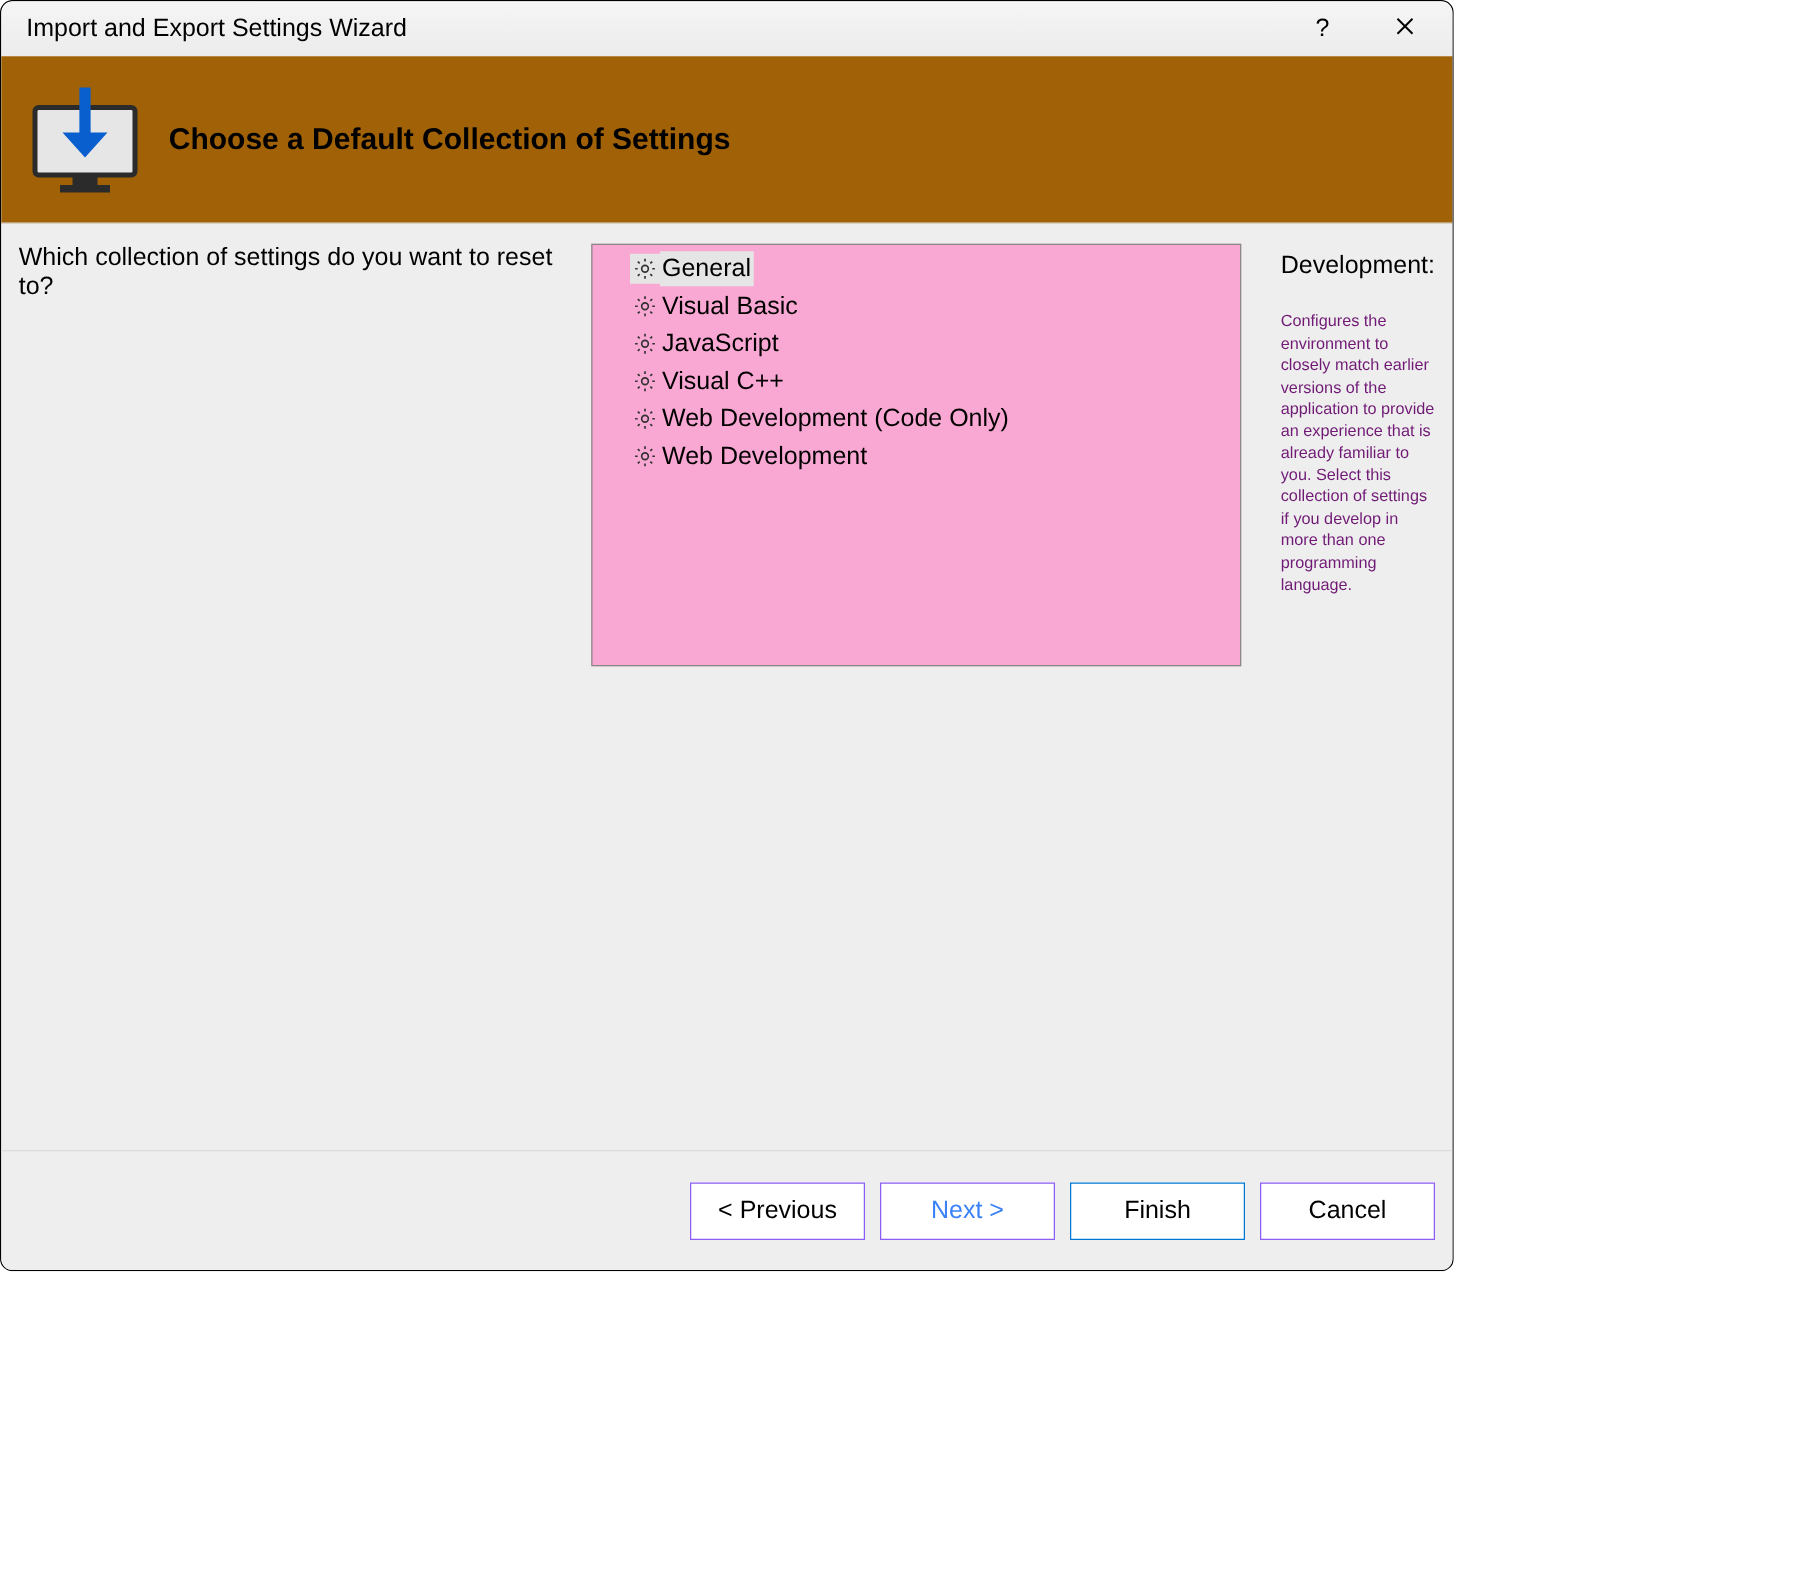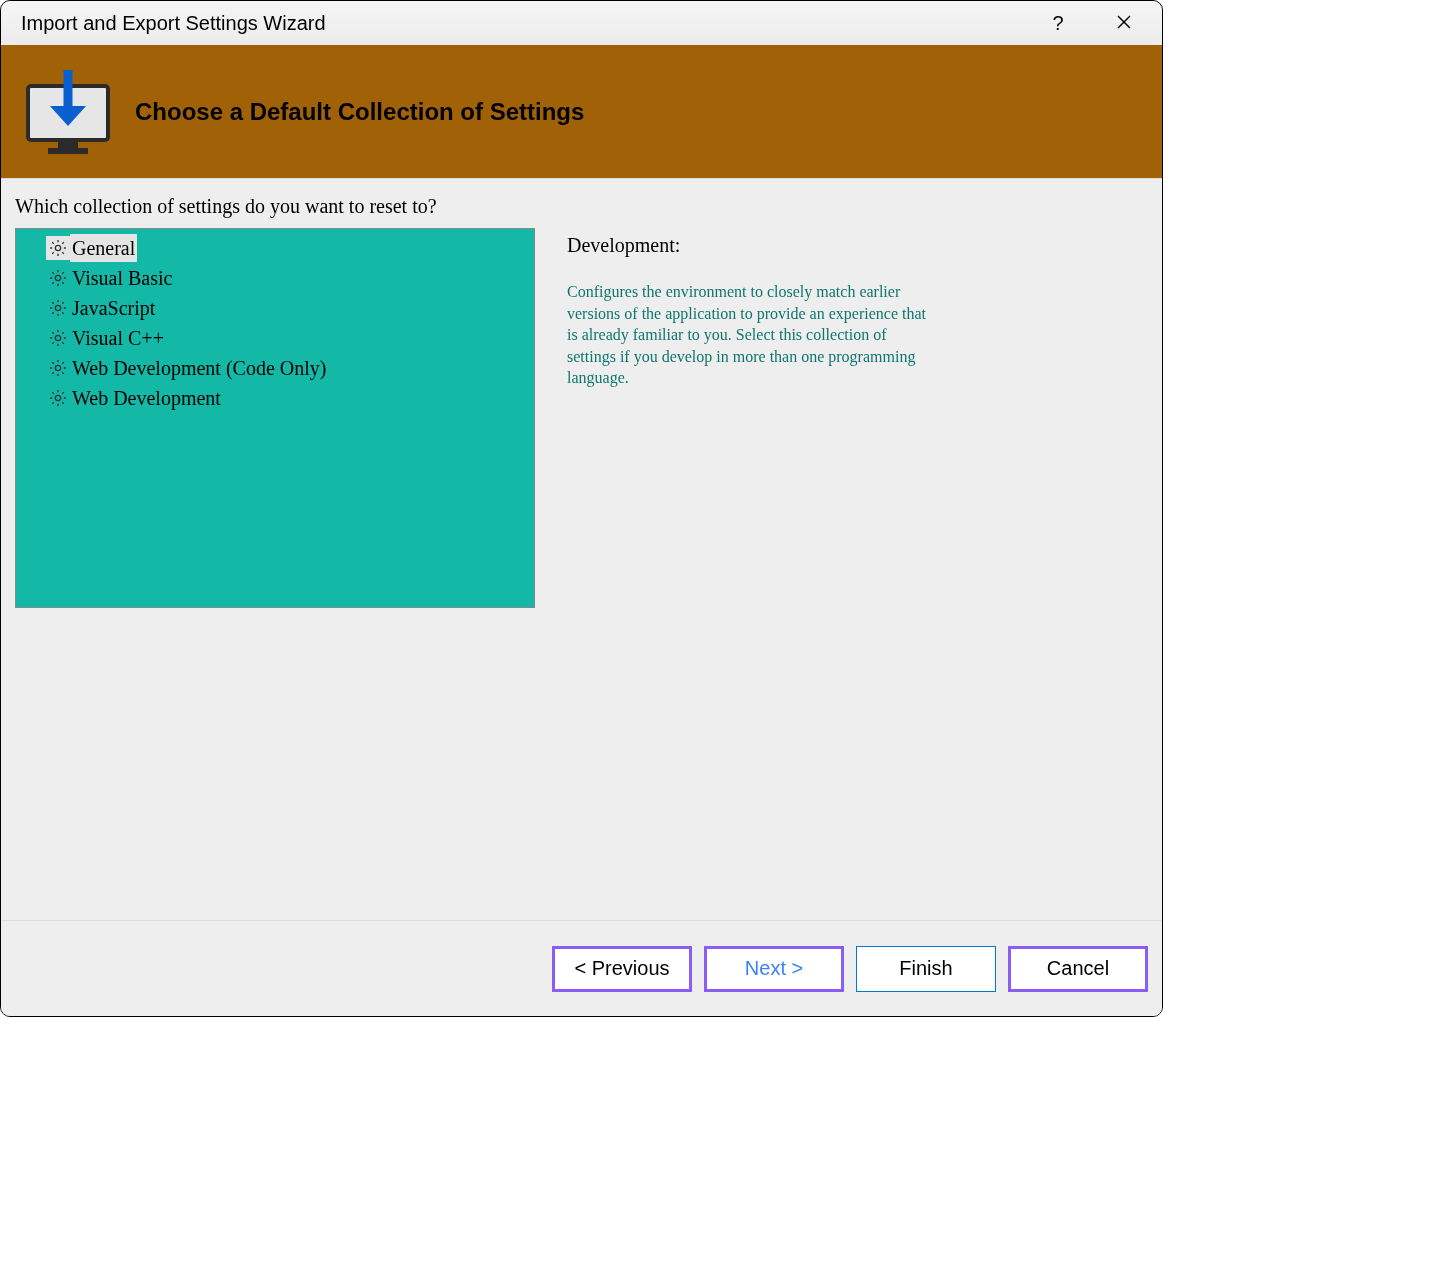--- a/index.html
+++ b/index.html
@@ -72,38 +72,37 @@
       font-size: 24px;
       font-weight: 700;
       color: #000;
       margin-left: 12px;
     }
     .content {
       flex: 1;
       background: #eeeeee;
       padding: 16px 14px 0 14px;
       display: flex;
-      flex-direction: column;
-      font-family: Liberation Serif, serif;
+      flex-direction: row;
     }
     .prompt {
       font-size: 20px;
       color: #000;
       margin-bottom: 10px;
     }
     .columns {
       flex: 1;
       display: flex;
       gap: 32px;
     }
     .listbox {
-      background: #14b8a6;
+      background: #f9a8d4;
       border: 1px solid #888;
       width: 520px;
-      height: 380px;
+      height: 338px;
       padding: 4px 0;
       overflow-y: auto;
     }
     .listitem {
       display: flex;
       align-items: center;
       font-size: 20px;
       color: #000;
       padding: 1px 6px 1px 30px;
       cursor: pointer;
@@ -129,40 +128,40 @@
     .desc-panel {
       flex: 1;
       padding-top: 6px;
     }
     .desc-label {
       font-size: 20px;
       color: #000;
       margin-bottom: 24px;
     }
     .desc-text {
-      font-size: 16px;
-      color: #0f766e;
+      font-size: 13px;
+      color: #701a75;
       line-height: 1.35;
       max-width: 360px;
     }
     .footer {
       height: 96px;
       background: #eeeeee;
       border-top: 1px solid #dcdcdc;
       display: flex;
       align-items: center;
       justify-content: flex-end;
       padding: 0 14px;
       gap: 12px;
     }
     .btn {
       min-width: 140px;
       height: 46px;
       background: #ffffff;
-      border: 3px solid #8b5cf6;
+      border: 1px solid #8b5cf6;
       font-size: 20px;
       color: #000;
       cursor: pointer;
       font-family: inherit;
     }
     .btn.disabled {
       color: #3b82f6;
       cursor: default;
     }
     .btn.primary {

